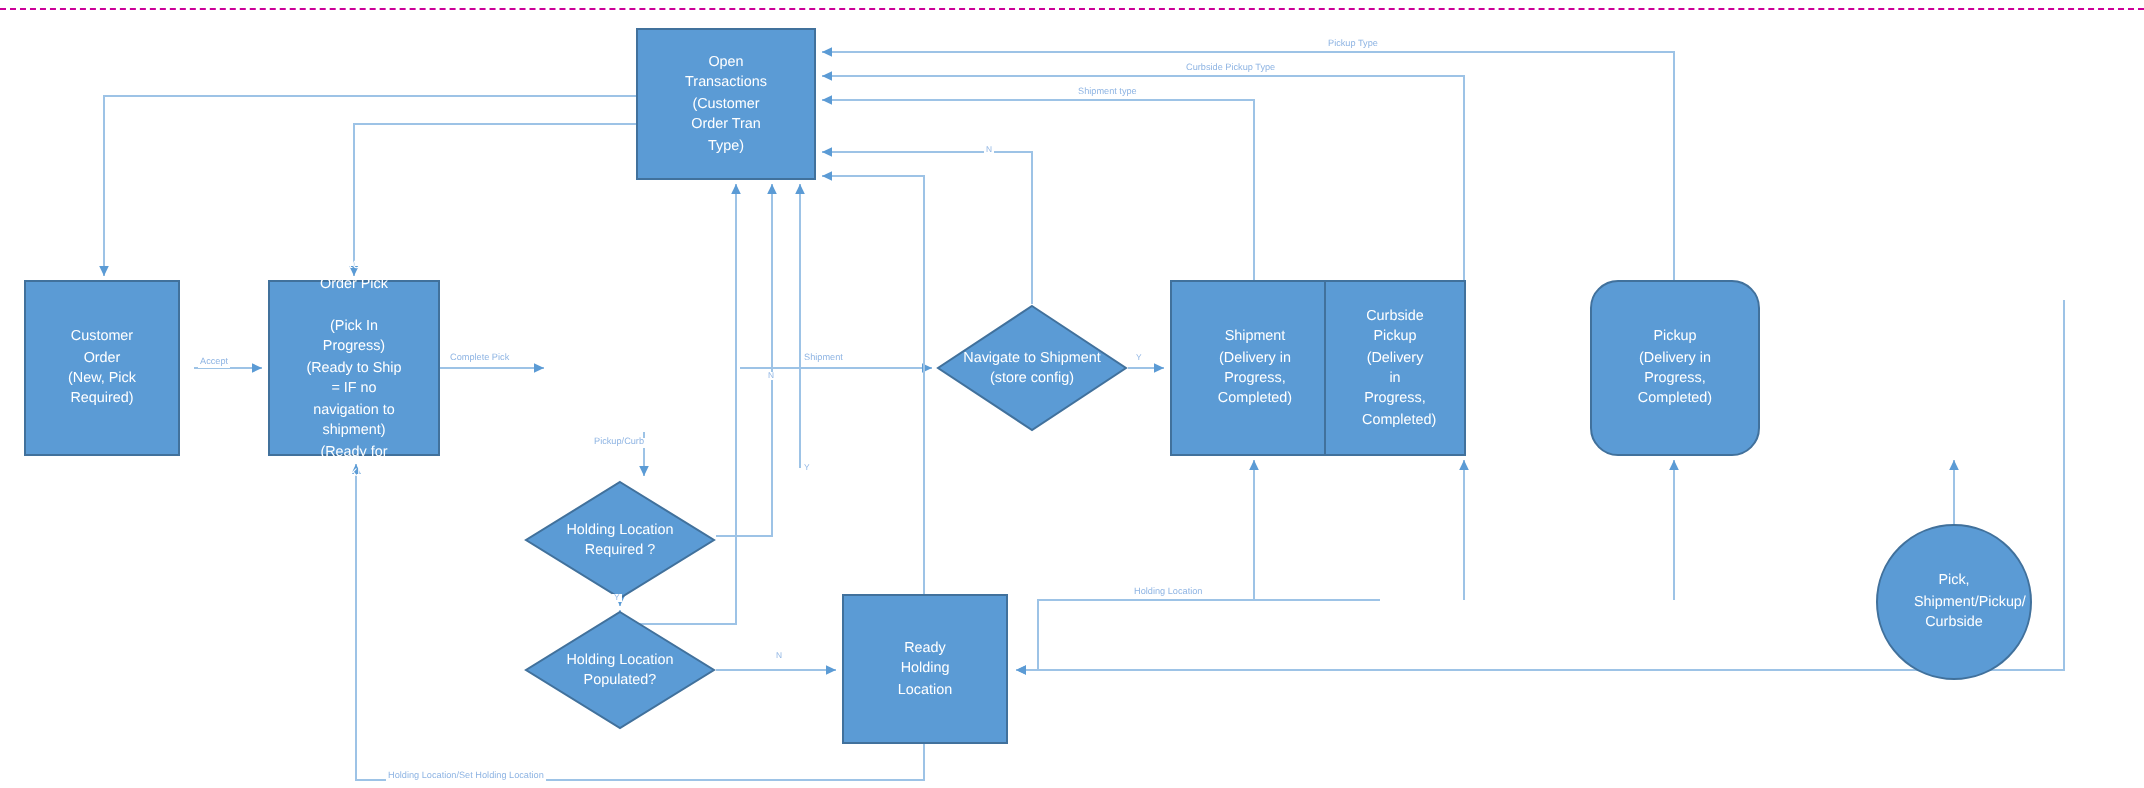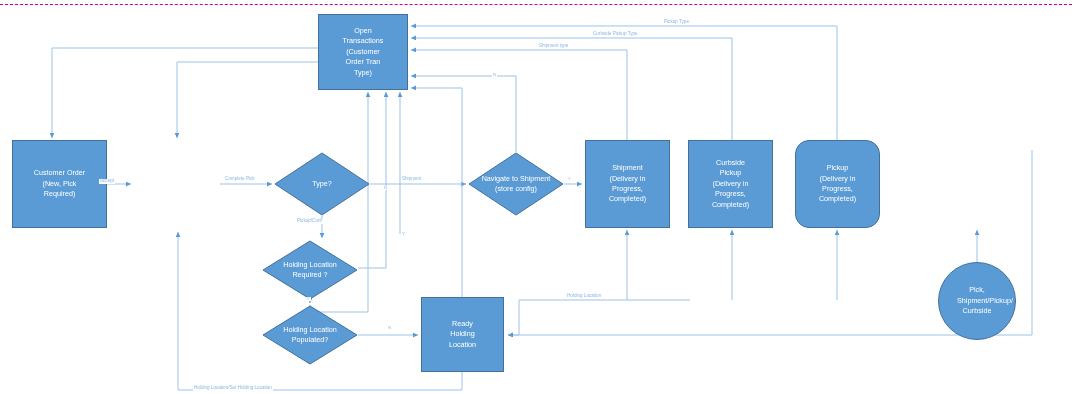--- a/index.html
+++ b/index.html
@@ -160,61 +160,63 @@
       <path d="M462,372 L462,390 L178,390 L178,232"></path>
     </g>
   </svg>
 
   <div class="node" style="left:318px; top:14px; width:90px; height:76px;">
     <span class="lbl">Open Transactions
 (Customer Order Tran
 Type)</span>
   </div>
 
-  <div class="node" style="left:12px; top:140px; width:95px; height:88px;">
+  <div class="node" style="left:12px; top:140px; width:78px; height:88px;">
     <span class="lbl">Customer Order
 (New, Pick Required)</span>
   </div>
 
+  <div class="node" style="left:134px; top:140px; width:86px; height:88px;">
+    <span class="lbl">Customer Order Pick
+
+(Pick In Progress)
+(Ready to Ship = IF no
+navigation to shipment)
+(Ready for Pickup)</span>
+  </div>
 
   <div class="node" style="left:421px; top:297px; width:83px; height:75px;">
     <span class="lbl">Ready Holding Location</span>
   </div>
 
   <div class="node" style="left:585px; top:140px; width:85px; height:88px;">
     <span class="lbl">Shipment
 (Delivery in Progress,
 Completed)</span>
   </div>
 
-  <div class="node" style="left:662px; top:140px; width:85px; height:88px;margin-left:26px;">
+  <div class="node" style="left:662px; top:140px; width:71px; height:88px;">
     <span class="lbl">Curbside Pickup
 (Delivery in Progress,
 Completed)</span>
   </div>
 
   <div class="node" style="left:795px; top:140px; width:85px; height:88px;border-radius:14px;">
     <span class="lbl">Pickup
 (Delivery in Progress,
 Completed)</span>
   </div>
 
 
   <div class="node circle" style="left:938px; top:262px; width:78px; height:78px;">
     <span class="lbl">Pick,
 Shipment/Pickup/
 Curbside</span>
   </div>
 
-  <div class="diamond-wrap" style="left:274px; top:152px; width:96px; height:64px;">
-    <svg class="diamond-shape" viewBox="0 0 96 64" xmlns="http://www.w3.org/2000/svg">
-      <polygon points="48,1 95,32 48,63 1,32" fill="#5b9bd5" stroke="#41719c" stroke-width="1"></polygon>
-    </svg>
-    <span class="dtext">Type?</span>
-  </div>
 
   <div class="diamond-wrap" style="left:262px; top:240px; width:96px; height:60px;">
     <svg class="diamond-shape" viewBox="0 0 96 60" xmlns="http://www.w3.org/2000/svg">
       <polygon points="48,1 95,30 48,59 1,30" fill="#5b9bd5" stroke="#41719c" stroke-width="1"></polygon>
     </svg>
     <span class="dtext">Holding Location
 Required ?</span>
   </div>
 
   <div class="diamond-wrap" style="left:262px; top:305px; width:96px; height:60px;">

